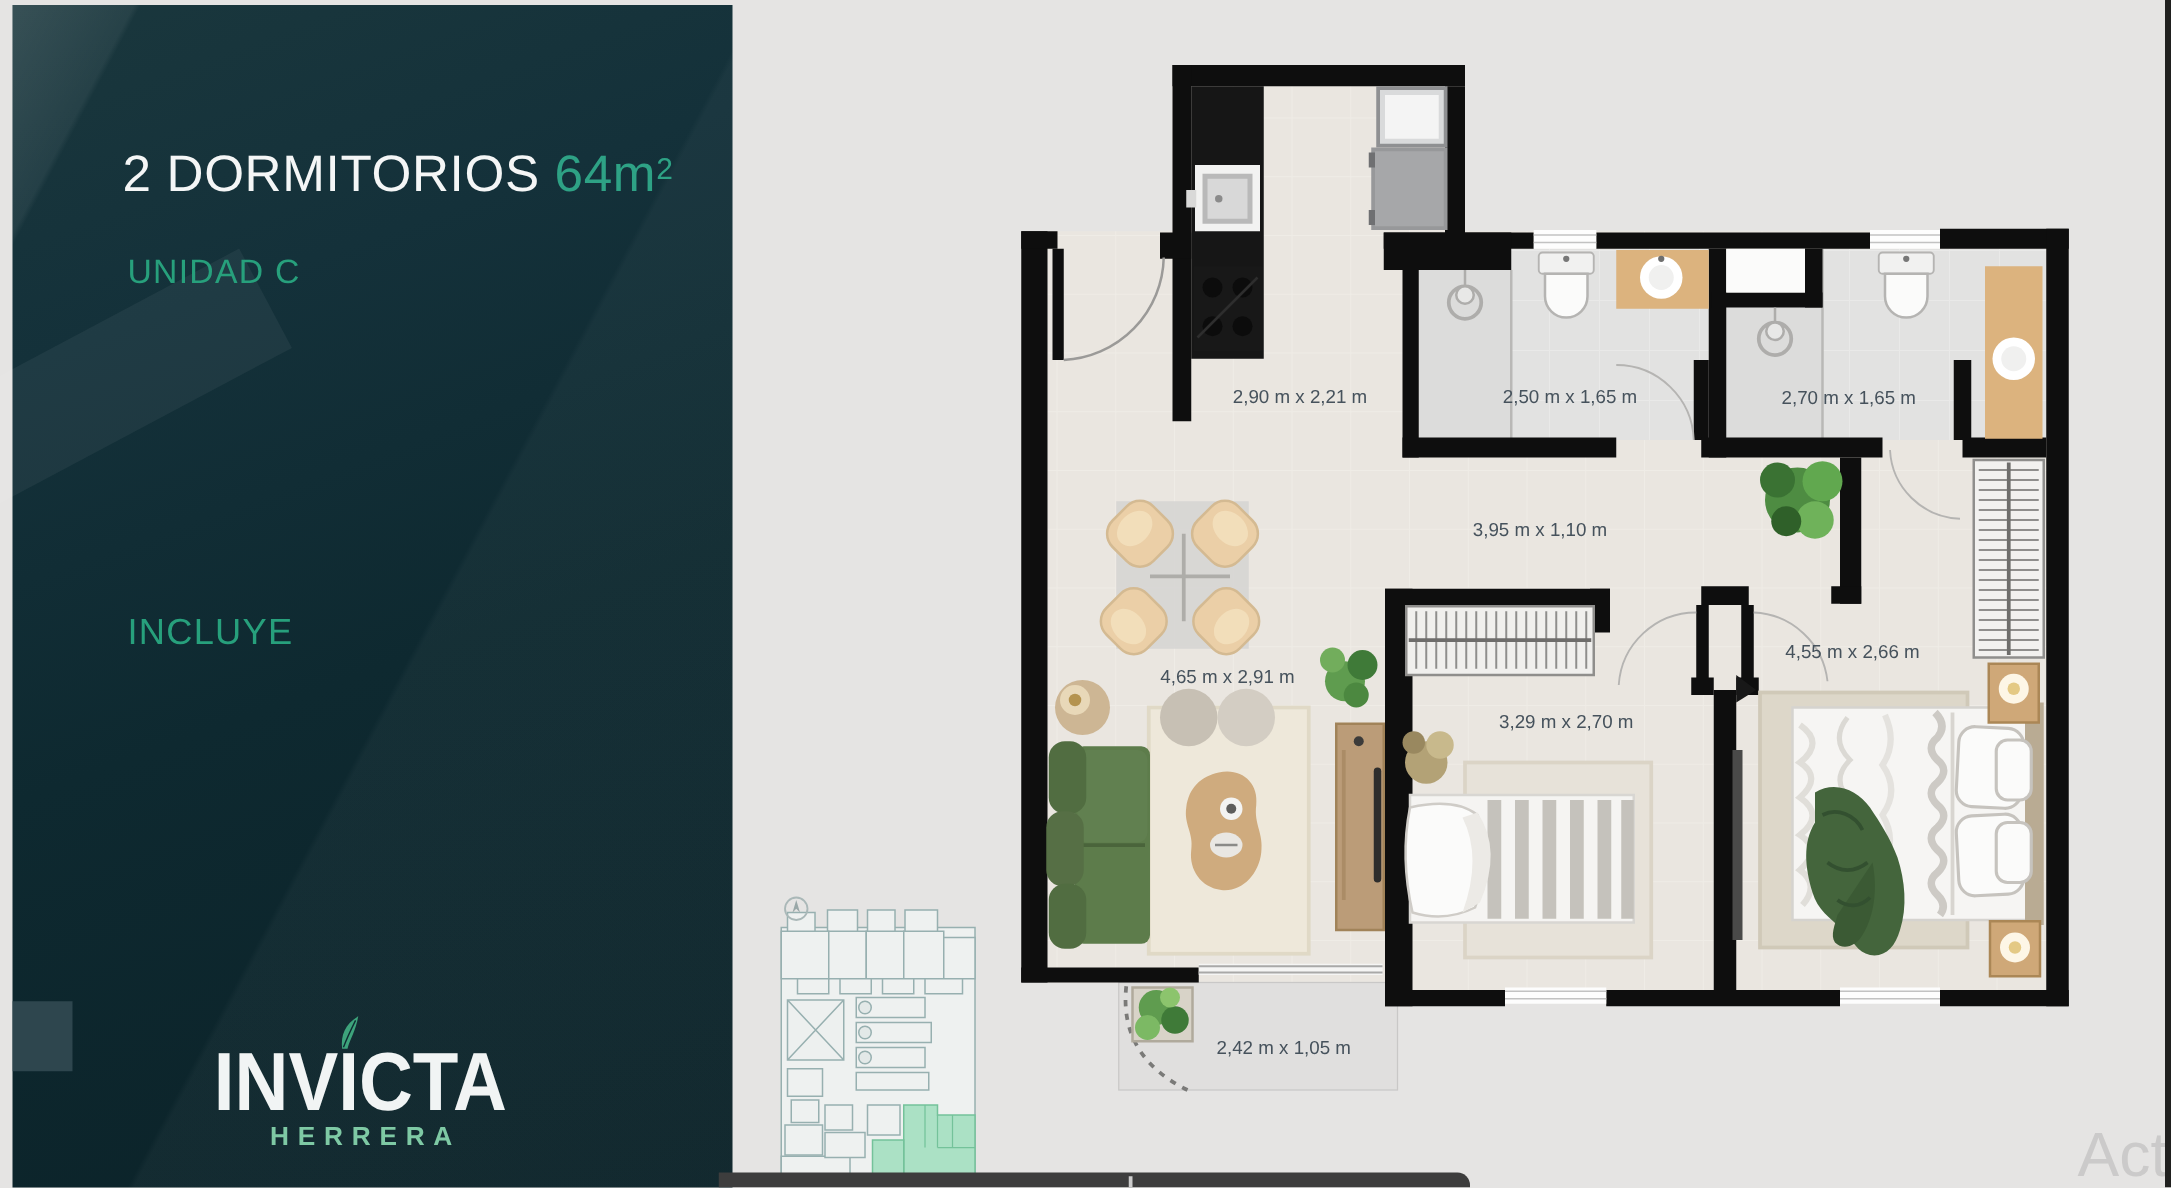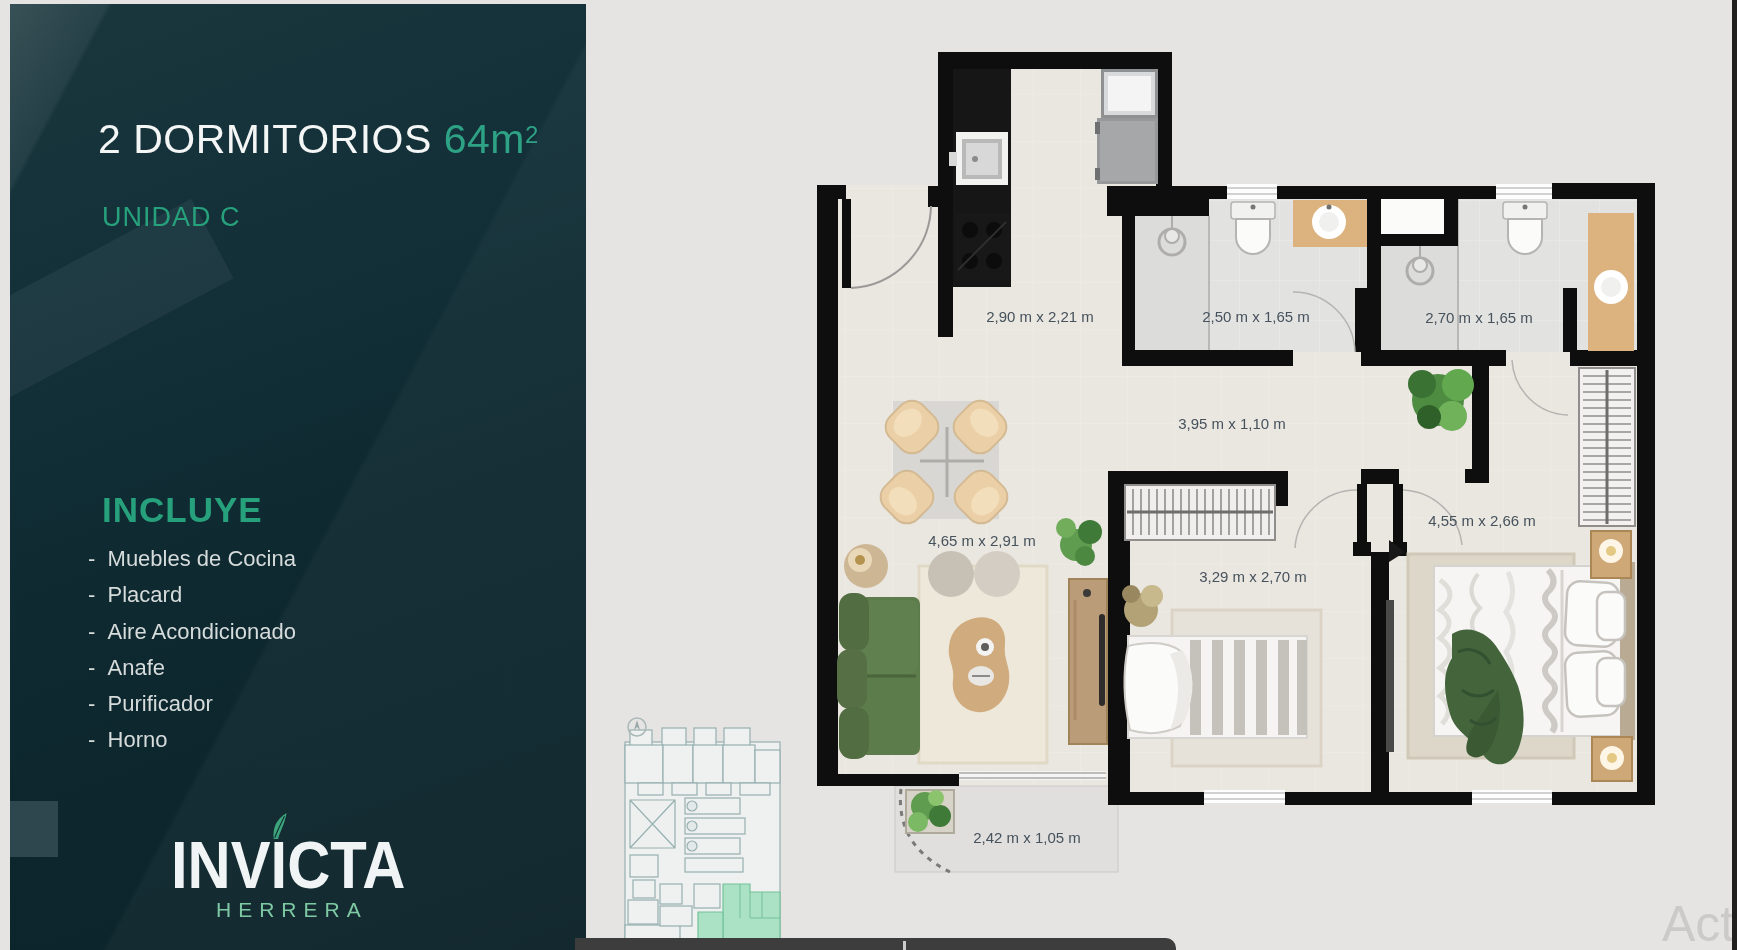--- a/index.html
+++ b/index.html
@@ -16,39 +16,31 @@
 
   <div class="abs" style="left:-80px;top:260px;width:300px;height:90px;background:rgba(255,255,255,0.05);transform:rotate(-28deg);"></div>
 
   <div class="abs" style="left:0;top:797px;width:48px;height:56px;background:#39525a;opacity:.75;"></div>
 
   <div class="abs" style="left:88px;top:112px;font-size:41px;color:#f4f6f6;white-space:nowrap;letter-spacing:0.5px;">2 DORMITORIOS <span style="color:#2ea285;">64m<span style="font-size:24px;vertical-align:10px;">2</span></span></div>
 
   <div class="abs" style="left:92px;top:198px;font-size:27px;font-weight:normal;color:#27a07c;letter-spacing:1px;">UNIDAD C</div>
 
 
-  <div class="abs" style="left:92px;top:486px;font-size:35px;font-weight:bold;color:#27a07c;letter-spacing:1px;">INCLUYE</div>
-
-  <div class="abs" style="left:78px;top:537px;font-size:22px;color:#d6dbdb;line-height:36.3px;">
-    - &nbsp;Muebles de Cocina<br>
-    - &nbsp;Placard<br>
-    - &nbsp;Aire Acondicionado<br>
-    - &nbsp;Anafe<br>
-    - &nbsp;Purificador<br>
-    - &nbsp;Horno
-  </div>
+  <div class="abs" style="left:92px;top:486px;font-size:29px;font-weight:normal;color:#27a07c;letter-spacing:1px;">INCLUYE</div>
+
 
   <svg class="abs" style="left:254px;top:808px;" width="28" height="28" viewBox="0 0 26 26">
     <path d="M9 25 C8 15 11 7 21 1 C19 12 15 18 13 25 Z" fill="#3da37b"></path>
     <path d="M10 24 C13 16 16 10 19 4" stroke="#0e2b31" stroke-width="1" fill="none"></path>
   </svg>
 
   <div class="abs" style="left:161px;top:823px;width:240px;font-size:66px;font-weight:bold;color:#f1f4f4;letter-spacing:0px;transform:scale(0.905,1);transform-origin:left top;white-space:nowrap;">INVICTA</div>
 
-  <div class="abs" style="left:206px;top:894px;font-size:21px;font-weight:normal;color:#7ec9a4;letter-spacing:7px;white-space:nowrap;">HERRERA</div>
+  <div class="abs" style="left:206px;top:894px;font-size:21px;font-weight:bold;color:#7ec9a4;letter-spacing:7px;white-space:nowrap;">HERRERA</div>
 </div>
 
 <svg class="abs" style="left:0;top:0;" width="1737" height="950" viewBox="0 0 1737 950">
 <defs>
   <pattern id="tile" width="47" height="47" patternUnits="userSpaceOnUse">
     <rect width="47" height="47" fill="#eae6e0"></rect>
     <path d="M0 0H47V47" fill="none" stroke="#efece6" stroke-width="1.6"></path>
   </pattern>
   <pattern id="btile" width="40" height="40" patternUnits="userSpaceOnUse">
     <rect width="40" height="40" fill="#e2e2e1"></rect>

